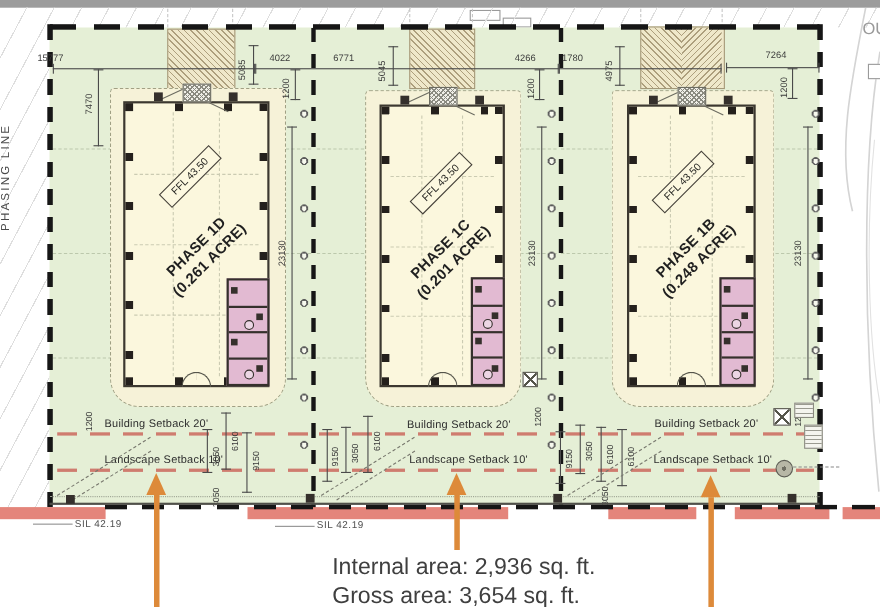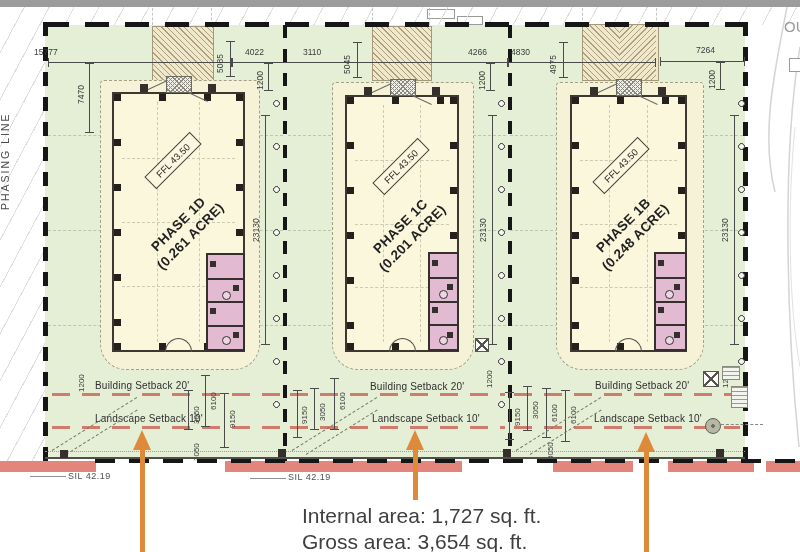--- a/index.html
+++ b/index.html
@@ -223,27 +223,27 @@
   <div class="abs hdim" style="left:508px;top:62px;width:148px;"></div>
   <div class="abs hdim" style="left:660px;top:61px;width:85px;"></div>
   <div class="abs dim" style="left:34px;top:48px;">15777</div>
   <div class="abs vdim" style="left:89px;top:63px;height:70px;"></div>
   <div class="abs dim vt" style="left:77px;top:72px;height:32px;">7470</div>
   <div class="abs vdim" style="left:230px;top:41px;height:36px;"></div>
   <div class="abs dim vt" style="left:216px;top:39px;height:34px;">5085</div>
   <div class="abs dim" style="left:245px;top:48px;">4022</div>
   <div class="abs vdim" style="left:268px;top:63px;height:28px;"></div>
   <div class="abs dim vt" style="left:256px;top:64px;height:26px;">1200</div>
-  <div class="abs dim" style="left:303px;top:48px;">3110</div>
+  <div class="abs dim" style="left:303px;top:48px;">6771</div>
   <div class="abs vdim" style="left:357px;top:42px;height:36px;"></div>
   <div class="abs dim vt" style="left:343px;top:40px;height:34px;">5045</div>
   <div class="abs dim" style="left:468px;top:48px;">4266</div>
   <div class="abs vdim" style="left:490px;top:63px;height:28px;"></div>
   <div class="abs dim vt" style="left:478px;top:64px;height:26px;">1200</div>
-  <div class="abs dim" style="left:511px;top:48px;">4830</div>
+  <div class="abs dim" style="left:511px;top:48px;">1780</div>
   <div class="abs vdim" style="left:563px;top:42px;height:36px;"></div>
   <div class="abs dim vt" style="left:549px;top:40px;height:34px;">4975</div>
   <div class="abs dim" style="left:696px;top:46px;">7264</div>
   <div class="abs vdim" style="left:720px;top:62px;height:28px;"></div>
   <div class="abs dim vt" style="left:708px;top:63px;height:26px;">1200</div>
 
   <div class="abs vdim" style="left:265px;top:115px;height:230px;"></div>
   <div class="abs dim vt" style="left:252px;top:188px;height:54px;">23130</div>
   <div class="abs vdim" style="left:492px;top:115px;height:230px;"></div>
   <div class="abs dim vt" style="left:479px;top:188px;height:54px;">23130</div>
@@ -321,21 +321,21 @@
   <div class="abs" style="left:250px;top:478px;width:36px;border-top:1px solid #909090;"></div>
   <div class="abs sil" style="left:288px;top:472px;">SIL 42.19</div>
 
   <div class="abs ahead" style="left:133px;top:430px;"></div>
   <div class="abs shaft" style="left:140px;top:450px;height:102px;"></div>
   <div class="abs ahead" style="left:406px;top:430px;"></div>
   <div class="abs shaft" style="left:413px;top:450px;height:50px;"></div>
   <div class="abs ahead" style="left:637px;top:432px;"></div>
   <div class="abs shaft" style="left:644px;top:452px;height:100px;"></div>
 
-  <div class="abs note" style="left:302px;top:504px;">Internal area: 1,727 sq. ft.</div>
+  <div class="abs note" style="left:302px;top:504px;">Internal area: 2,936 sq. ft.</div>
   <div class="abs note" style="left:302px;top:530px;">Gross area: 3,654 sq. ft.</div>
 
   <svg class="abs" style="left:745px;top:7px;" width="55" height="463">
     <path d="M42,0 C28,70 16,130 30,185" stroke="#d4d4d4" stroke-width="1.5" fill="none"></path>
     <path d="M55,40 C38,140 40,300 54,440" stroke="#d4d4d4" stroke-width="1.5" fill="none"></path>
     <path d="M50,120 C42,200 44,300 55,360" stroke="#e2e2e2" stroke-width="1" fill="none"></path>
   </svg>
   <div class="abs ou" style="left:784px;top:18px;width:16px;overflow:hidden;">OU</div>
   <div class="abs graysq" style="left:789px;top:58px;width:12px;height:12px;"></div>
 

